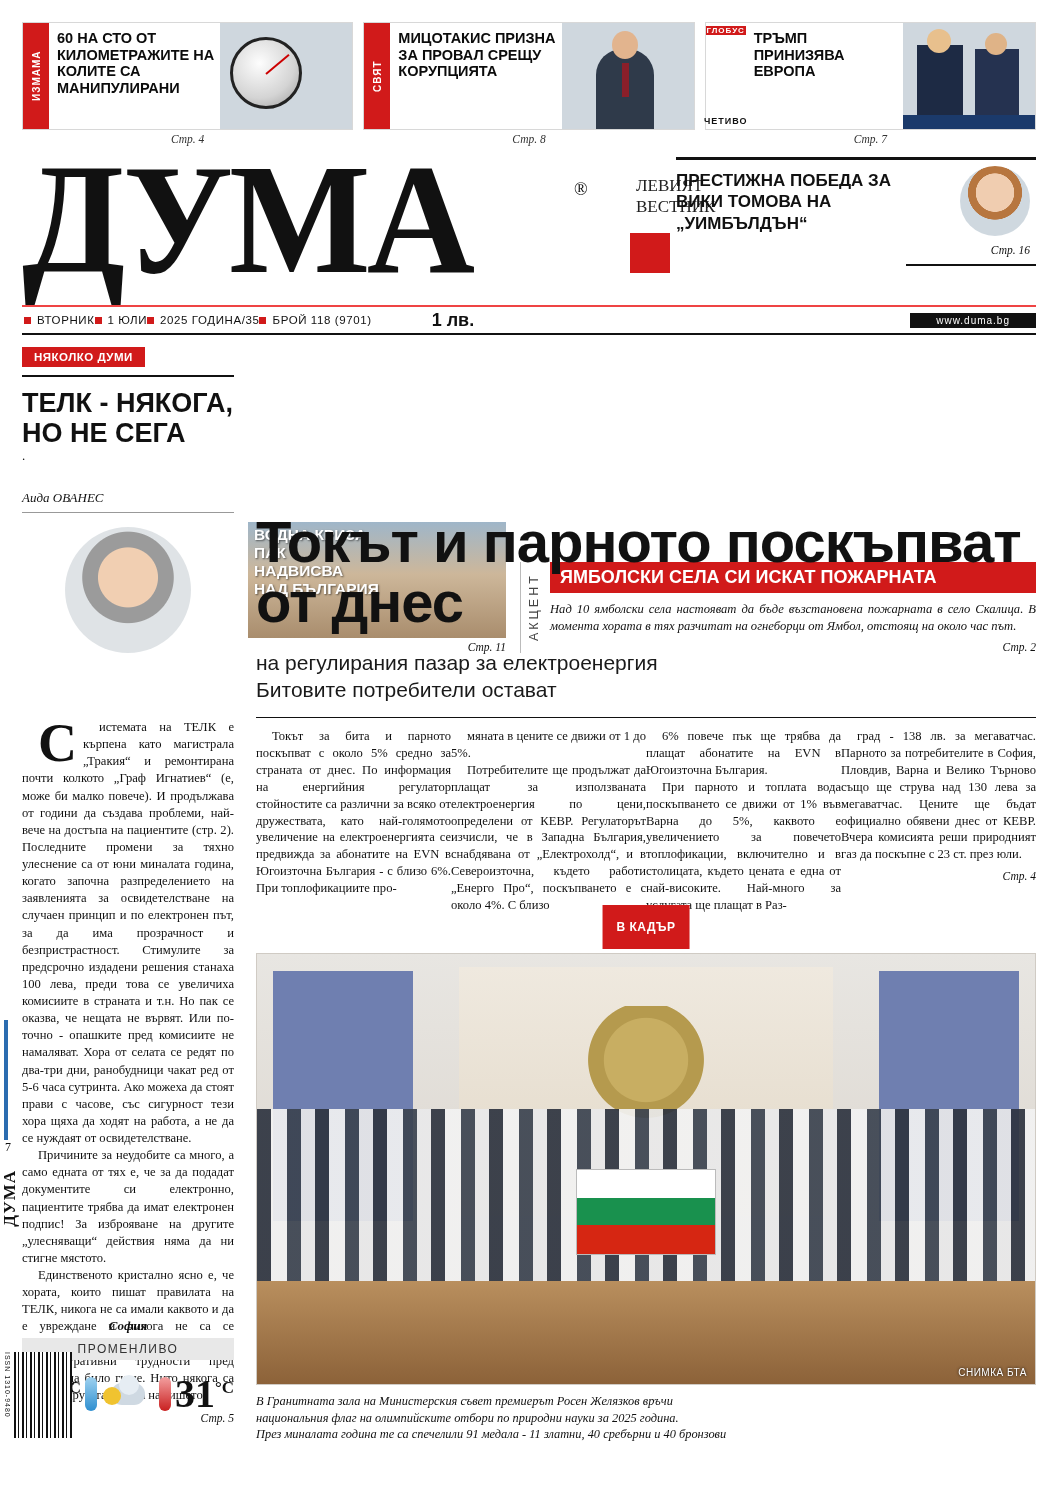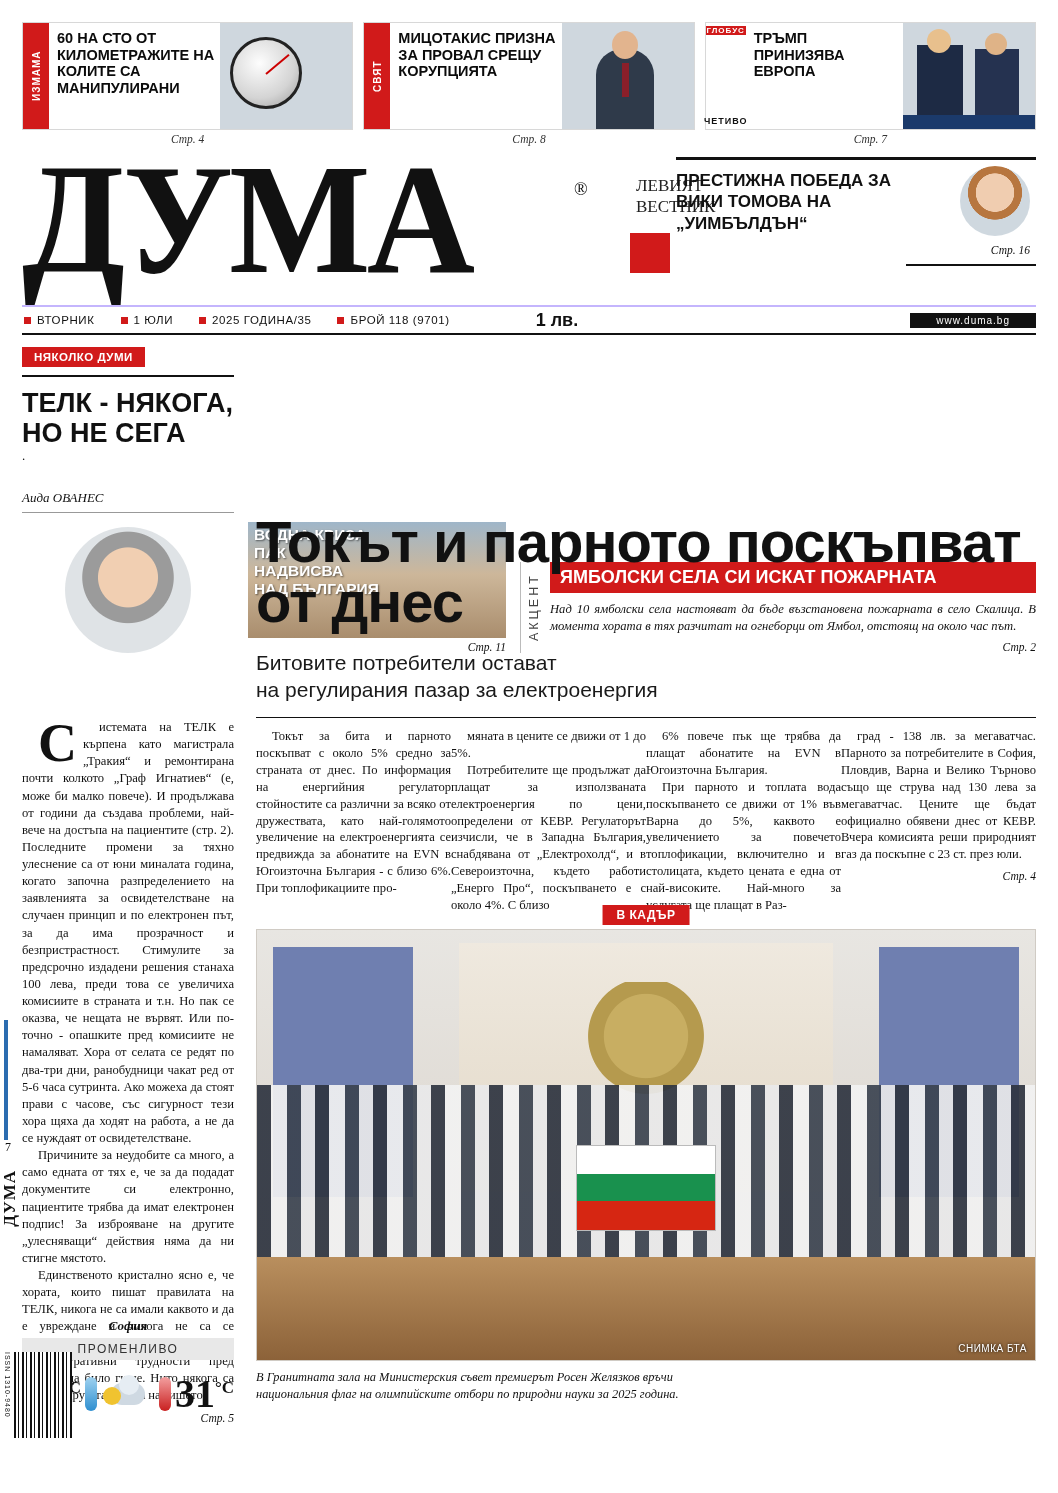--- a/index.html
+++ b/index.html
@@ -80,22 +80,22 @@
   .promo-photo {
     position:absolute; right:6px; top:6px; width:70px; height:70px; border-radius:50%;
     background:radial-gradient(circle at 50% 38%, #f0cdb0 0 34%, #b7763f 35% 48%, #cfd8df 49% 100%);
     overflow:hidden;
   }
   .promo-page { position:absolute; right:6px; top:84px; font-style:italic; font-size:11.5px; }
   .promo-rule { position:absolute; right:0; top:104px; width:130px; border-top:2px solid #111; }
 
   
   .infobar {
-    display:flex; align-items:center; gap:26px;
-    border-top:2px solid #c4b5fd; border-bottom:2px solid #111;
+    display:flex; align-items:center; 
+    border-top:2px solid #ef4444; border-bottom:2px solid #111;
     padding:5px 0 5px 2px; margin-top:6px; height:30px;
   }
   .infobar .item { font-family:"Liberation Sans", sans-serif; font-size:11.5px; letter-spacing:.6px; display:flex; align-items:center; gap:6px; color:#111;}
   .sq { width:7px; height:7px; background:#d11a1a; display:inline-block; }
   .price { font-family:Liberation Sans, sans-serif; font-size:18px; font-weight:bold; margin-left:60px;}
   .site { margin-left:auto; background:#111; color:#fff; font-family:"Liberation Sans",sans-serif;
      font-size:10px; padding:2px 26px; letter-spacing:1px;}
 
   
   .strip2 { display:flex; gap:14px; margin-top:12px; align-items:flex-end; }
@@ -146,21 +146,21 @@
   .main-rule { border-top:1px solid #111; margin-top:14px; }
 
   .cols { display:flex; margin-top:10px; }
   .cols .c { flex:1 1 0; font-size:12.6px; line-height:1.34; text-align:justify; hyphens:auto; }
   .cols .c p { margin:0; text-indent:16px; }
   .col-page { text-align:right; font-style:italic; font-size:11.5px; margin-top:6px; }
 
   
   .photo-block { position:absolute; left:256px; right:22px; top:905px; }
   .vkadar { background:#d11a1a; color:#fff; font-family:"Liberation Sans",sans-serif;
-     font-weight:bold; font-size:12px; padding:3px 14px; display:inline-block; position:relative; left:50%;
+     font-weight:bold; font-size:12px; padding:15px 14px; display:inline-block; position:relative; left:50%;
      transform:translateX(-50%); letter-spacing:.5px;}
   .photo {
     margin-top:4px; height:432px; position:relative; overflow:hidden;
     background:linear-gradient(180deg,#e8e6e2 0%,#ded9d2 55%,#cfc6bb 100%);
     border:1px solid #d0cbc4;
   }
   .ph-wall-l { position:absolute; left:2%; top:4%; width:18%; height:58%; background:#6f7fb0; }
   .ph-wall-r { position:absolute; right:2%; top:4%; width:18%; height:58%; background:#6f7fb0; }
   .ph-center { position:absolute; left:26%; top:3%; width:48%; height:58%;
      background:linear-gradient(180deg,#efe9df 0%,#e2d8c7 100%); }
@@ -324,22 +324,22 @@
       <p><span class="dropcap">С</span><span>истемата на ТЕЛК е кърпена като магистрала „Тракия“ и ремонтирана почти колкото „Граф Игнатиев“ (е, може би малко повече). И продължава от години да създава проблеми, най-вече на достъпа на пациентите (стр. 2). Последните промени за тяхно улеснение са от юни миналата година, когато започна разпределението на заявленията за освидетелстване на случаен принцип и по електронен път, за да има прозрачност и безпристрастност. Стимулите за предсрочно издадени решения станаха 100 лева, преди това се увеличиха комисиите в страната и т.н. Но пак се оказва, че нещата не вървят. Или по-точно - опашките пред комисиите не намаляват. Хора от селата се редят по два-три дни, ранобудници чакат ред от 5-6 часа сутринта. Ако можеха да стоят прави с часове, със сигурност тези хора щяха да ходят на работа, а не да се нуждаят от освидетелстване.</span></p>
       <p>Причините за неудобите са много, а само едната от тях е, че за да подадат документите си електронно, пациентите трябва да имат електронен подпис! За изброяване на другите „улесняващи“ действия няма да ни стигне мястото.</p>
       <p>Единственото кристално ясно е, че хората, които пишат правилата на ТЕЛК, никога не са имали каквото и да е увреждане и никога не са се сблъсквали с каквото и да било административни трудности пред което и да било гише. Нито някога са били от другата страна на гишето.</p>
     </div>
     <div class="op-page">Стр. 5</div>
   </div>
 
   <div class="main-col">
     <div class="main-head">Токът и парното поскъпват от днес</div>
     <div class="main-sub">
+      <div>на регулирания пазар за електроенергия</div>
       <div>Битовите потребители остават</div>
-      <div>на регулирания пазар за електроенергия</div>
     </div>
     <div class="main-rule"></div>
 
     <div class="cols">
       <div class="c">
         <p>Токът за бита и парното поскъпват с около 5% средно за страната от днес. По информация на енергийния регулатор стойностите са различни за всяко от дружествата, като най-голямото увеличение на електроенергията се предвижда за абонатите на EVN в Югоизточна България - с близо 6%. При топлофикациите про-</p>
       </div>
       <div class="c">
         <p>мяната в цените се движи от 1 до 5%.</p>
         <p>Потребителите ще продължат да плащат за използваната електроенергия по цени, определени от КЕВР. Регулаторът изчисли, че в Западна България, снабдявана от „Електрохолд“, и в Североизточна, където работи „Енерго Про“, поскъпването е с около 4%. С близо</p>
@@ -363,20 +363,21 @@
       <div class="ph-center"></div>
       <div class="ph-emblem"></div>
       <div class="ph-crowd"></div>
       <div class="ph-flag"></div>
       <div class="ph-desk"></div>
       <div class="ph-credit">СНИМКА БТА</div>
     </div>
     <div class="caption">
       <div>В Гранитната зала на Министерския съвет премиерът Росен Желязков връчи</div>
       <div>национальния флаг на олимпийските отбори по природни науки за 2025 година.</div>
+      <div>През миналата година те са спечелили 91 медала - 11 златни, 40 сребърни и 40 бронзови</div>
     </div>
   </div>
 
   <div class="weather">
     <div class="w-city">София</div>
     <div class="w-band">ПРОМЕНЛИВО</div>
     <div class="w-row">
       <div class="w-icons">
         <div class="w-temp"><span>18</span><sup>°C</sup></div>
         <div class="thermo"></div>

